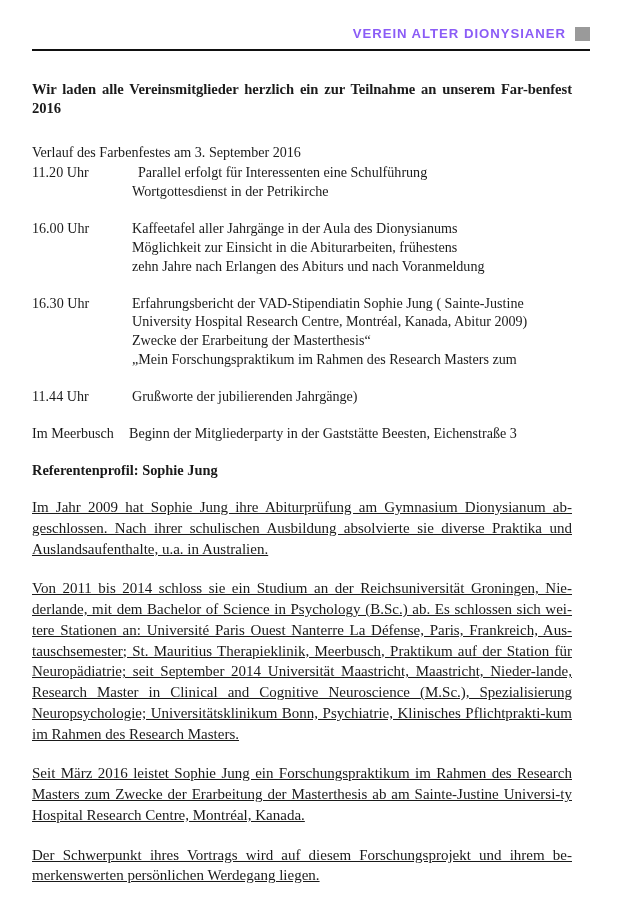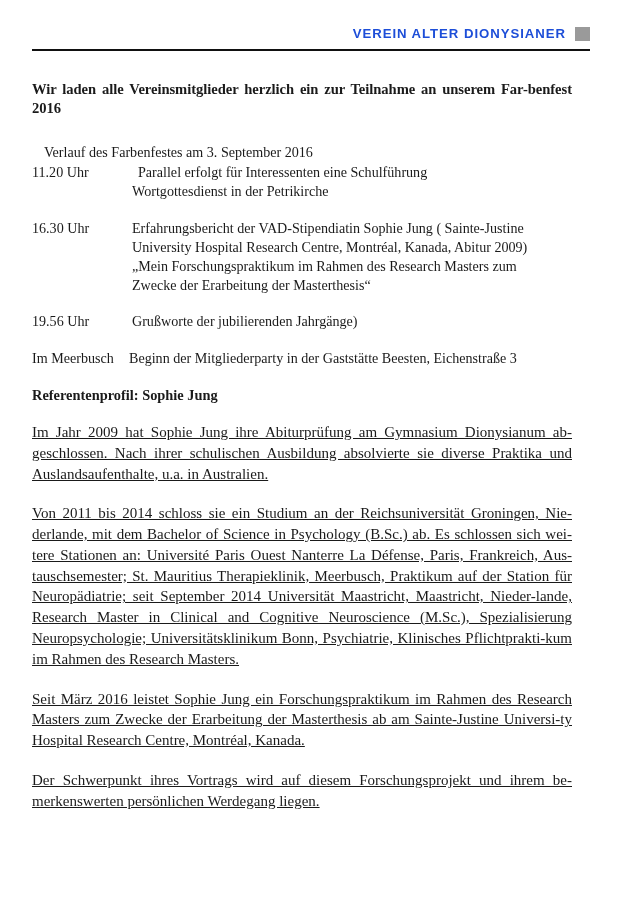--- a/index.html
+++ b/index.html
@@ -36,21 +36,21 @@
     align-items: center;
     justify-content: flex-end;
     gap: 9px;
     height: 20px;
   }
   .masthead-title {
     font-family: "Liberation Sans", "DejaVu Sans", sans-serif;
     font-weight: bold;
     font-size: 13.2px;
     letter-spacing: 0.95px;
-    color: #1d4ed8;
+    color: #8b5cf6;
     white-space: nowrap;
     line-height: 1;
   }
   .masthead-square {
     width: 15px;
     height: 14px;
     background: #9a9a9a;
     flex: 0 0 auto;
   }
   .masthead-rule {
@@ -77,21 +77,21 @@
     letter-spacing: -0.05px;
   }
 
   
   .schedule {
     margin: 0 0 6px 0;
     font-size: 14.1px;
     line-height: 1.345;
   }
   .schedule-intro {
-    margin: 0 0 1px 12px;
+    margin: 0 0 1px 0;
   }
   .sched-group {
     display: flex;
     align-items: flex-start;
     margin-bottom: 18px;
   }
   .sched-time {
     flex: 0 0 100px;
     white-space: nowrap;
   }
@@ -150,33 +150,41 @@
       <div class="schedule-intro">Verlauf des Farbenfestes am 3. September 2016</div>
 
       <div class="sched-group">
         <div class="sched-time">11.20 Uhr</div>
         <div class="sched-lines">
           <div class="sched-line indent">Parallel erfolgt für Interessenten eine Schulführung</div>
           <div class="sched-line">Wortgottesdienst in der Petrikirche</div>
         </div>
       </div>
 
+      <div class="sched-group">
+        <div class="sched-time">16.00 Uhr</div>
+        <div class="sched-lines">
+          <div class="sched-line">Kaffeetafel aller Jahrgänge in der Aula des Dionysianums</div>
+          <div class="sched-line">Möglichkeit zur Einsicht in die Abiturarbeiten, frühestens</div>
+          <div class="sched-line">zehn Jahre nach Erlangen des Abiturs und nach Voranmeldung</div>
+        </div>
+      </div>
 
       <div class="sched-group">
         <div class="sched-time">16.30 Uhr</div>
         <div class="sched-lines">
           <div class="sched-line">Erfahrungsbericht der VAD-Stipendiatin Sophie Jung ( Sainte-Justine</div>
           <div class="sched-line">University Hospital Research Centre, Montréal, Kanada, Abitur 2009)</div>
+          <div class="sched-line">Zwecke der Erarbeitung der Masterthesis“</div>
           <div class="sched-line">„Mein Forschungspraktikum im Rahmen des Research Masters zum</div>
-          <div class="sched-line">Zwecke der Erarbeitung der Masterthesis“</div>
-        </div>
-      </div>
-
-      <div class="sched-group">
-        <div class="sched-time">19.56 Uhr</div>
+        </div>
+      </div>
+
+      <div class="sched-group">
+        <div class="sched-time">11.44 Uhr</div>
         <div class="sched-lines">
           <div class="sched-line">Grußworte der jubilierenden Jahrgänge)</div>
         </div>
       </div>
 
       <div class="sched-group">
         <div class="sched-time wide">Im Meerbusch</div>
         <div class="sched-lines">
           <div class="sched-line">Beginn der Mitgliederparty in der Gaststätte Beesten, Eichenstraße 3</div>
         </div>

